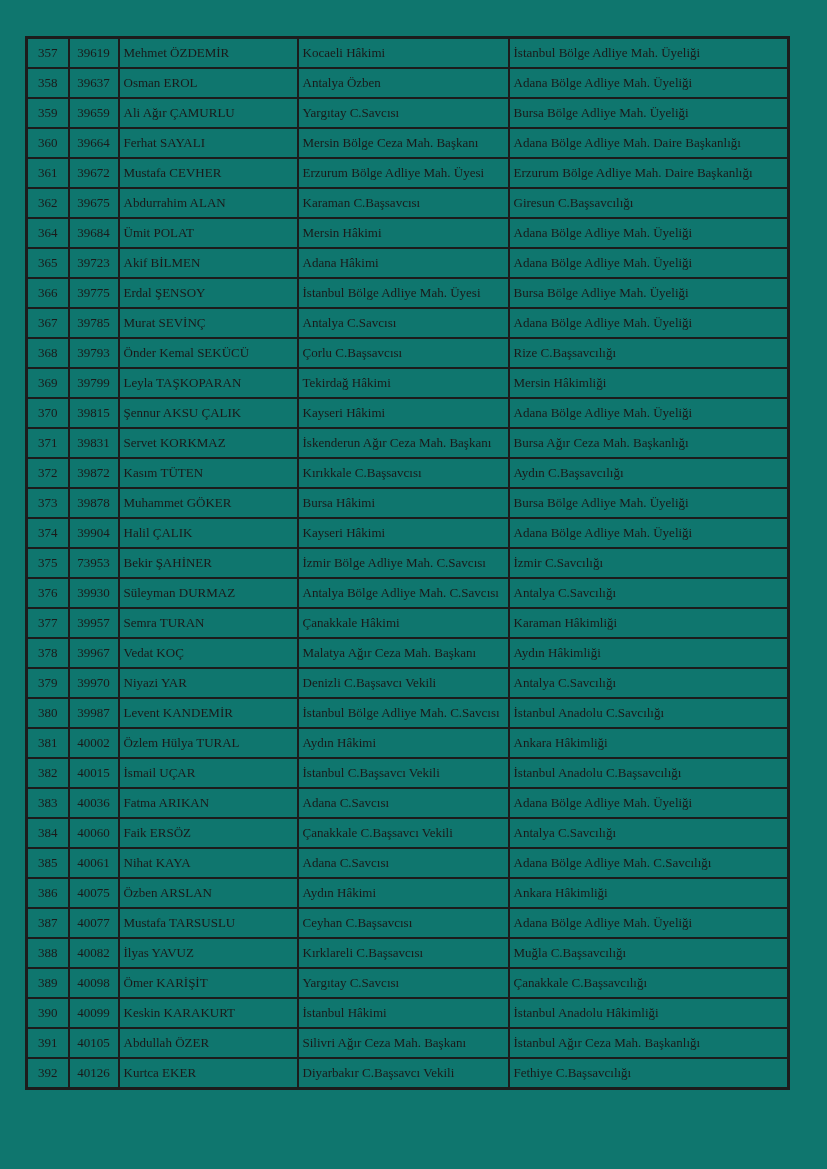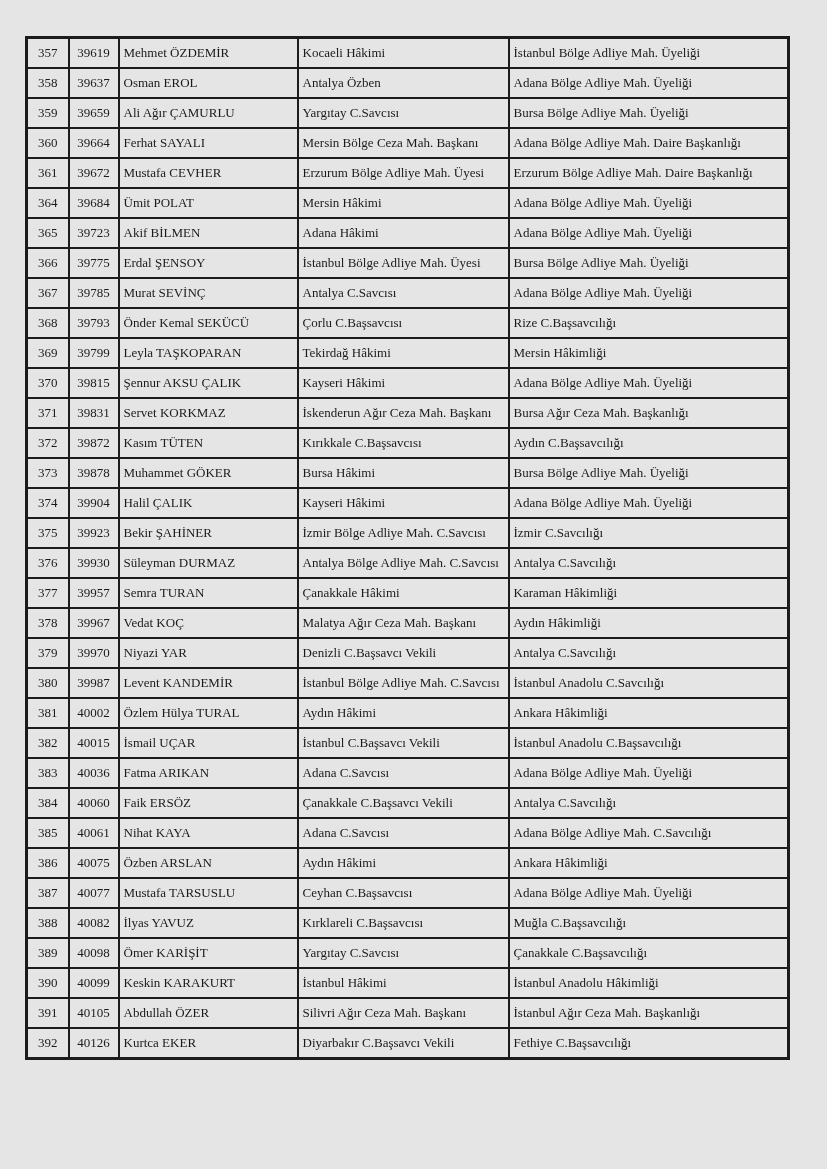--- a/index.html
+++ b/index.html
@@ -4,21 +4,21 @@
 <style>
   html, body {
     margin: 0;
     padding: 0;
     background: #ffffff;
   }
   .page {
     position: relative;
     width: 827px;
     height: 1169px;
-    background: #e5e5e5;
+    background: #0f766e;
     overflow: hidden;
     font-family: "Liberation Serif", "DejaVu Serif", serif;
     color: #161616;
   }
   table.appointments {
     position: absolute;
     left: 25px;
     top: 36px;
     width: 762px;
     border-collapse: collapse;
@@ -90,20 +90,27 @@
     </tr>
 
     <tr>
       <td class="c-seq">361</td>
       <td class="c-reg">39672</td>
       <td class="c-name">Mustafa CEVHER</td>
       <td class="c-from">Erzurum Bölge Adliye Mah. Üyesi</td>
       <td class="c-to">Erzurum Bölge Adliye Mah. Daire Başkanlığı</td>
     </tr>
 
+    <tr>
+      <td class="c-seq">362</td>
+      <td class="c-reg">39675</td>
+      <td class="c-name">Abdurrahim ALAN</td>
+      <td class="c-from">Karaman C.Başsavcısı</td>
+      <td class="c-to">Giresun C.Başsavcılığı</td>
+    </tr>
 
 
     <tr>
       <td class="c-seq">364</td>
       <td class="c-reg">39684</td>
       <td class="c-name">Ümit POLAT</td>
       <td class="c-from">Mersin Hâkimi</td>
       <td class="c-to">Adana Bölge Adliye Mah. Üyeliği</td>
     </tr>
 
@@ -182,21 +189,21 @@
     <tr>
       <td class="c-seq">374</td>
       <td class="c-reg">39904</td>
       <td class="c-name">Halil ÇALIK</td>
       <td class="c-from">Kayseri Hâkimi</td>
       <td class="c-to">Adana Bölge Adliye Mah. Üyeliği</td>
     </tr>
 
     <tr>
       <td class="c-seq">375</td>
-      <td class="c-reg">39923</td>
+      <td class="c-reg">73953</td>
       <td class="c-name">Bekir ŞAHİNER</td>
       <td class="c-from">İzmir Bölge Adliye Mah. C.Savcısı</td>
       <td class="c-to">İzmir C.Savcılığı</td>
     </tr>
 
     <tr>
       <td class="c-seq">376</td>
       <td class="c-reg">39930</td>
       <td class="c-name">Süleyman DURMAZ</td>
       <td class="c-from">Antalya Bölge Adliye Mah. C.Savcısı</td>

